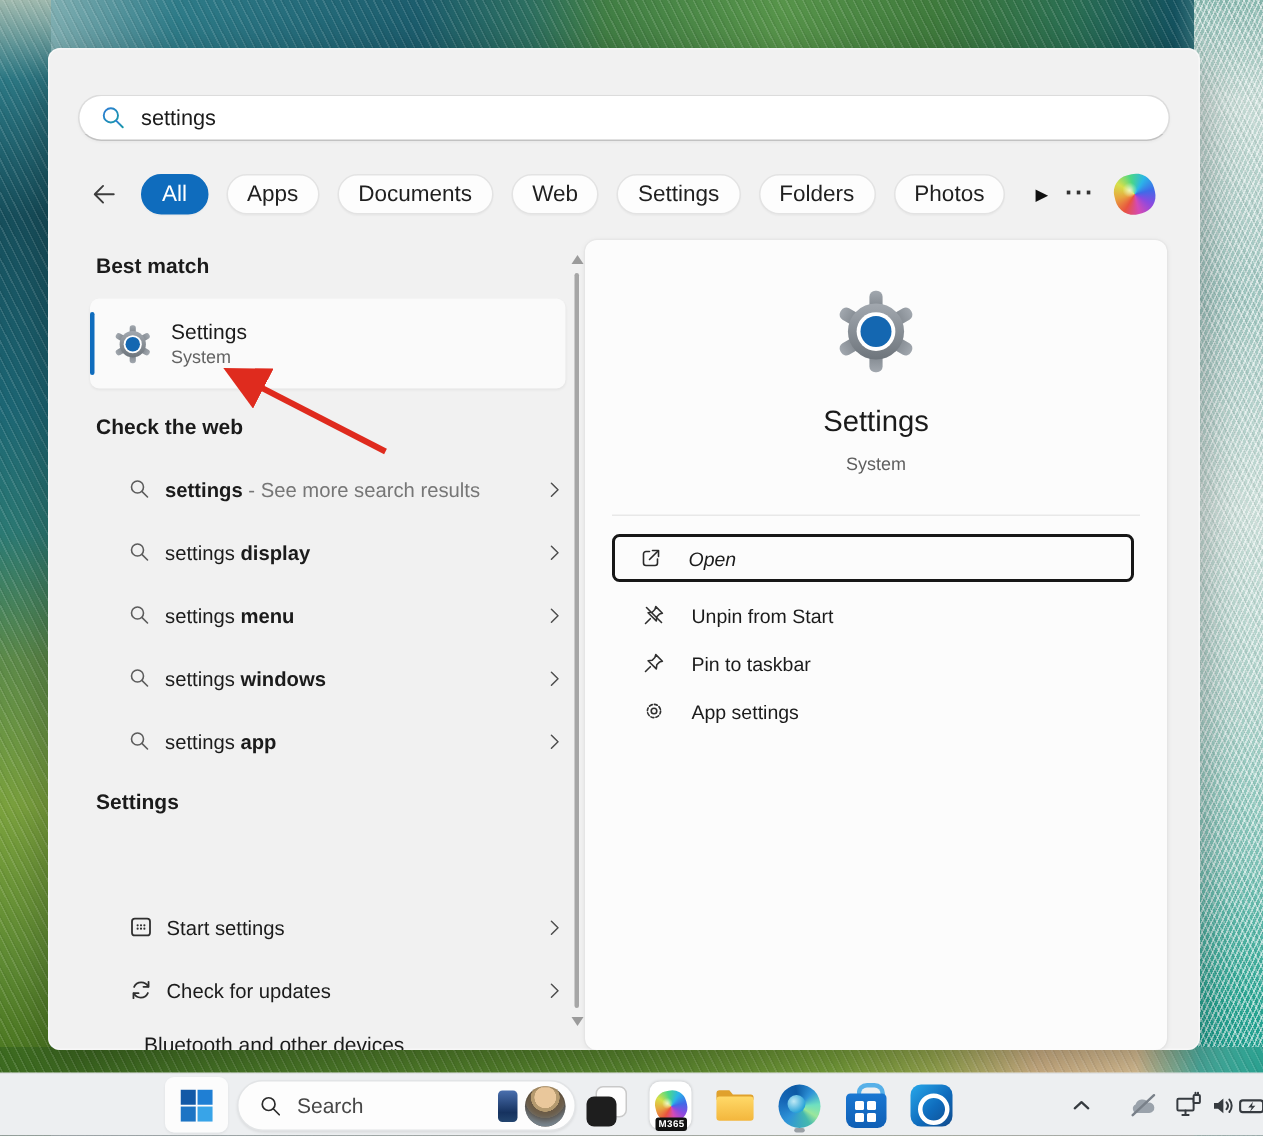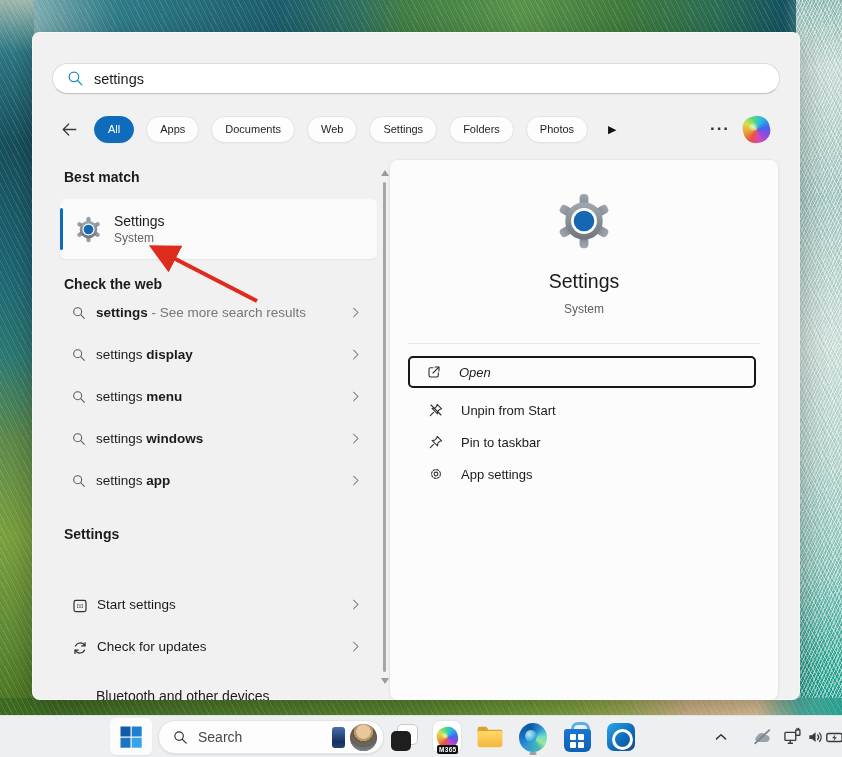--- a/index.html
+++ b/index.html
@@ -31,42 +31,42 @@
   .searchbox{position:absolute;left:20px;top:31px;width:728px;height:31px;background:#fff;
     border:1px solid #dcdcdc;border-bottom-color:#c2c2c2;border-radius:16px;display:flex;align-items:center;
     padding:0 12px 0 13px;box-shadow:0 1px 2px rgba(0,0,0,.04);}
   .searchbox .ic{width:19px;height:19px;}
   .searchbox input{flex:1;border:none;outline:none;background:transparent;font-size:14.5px;color:#1b1b1b;margin-left:9px;padding:0;}
 
   .filters{position:absolute;left:24px;top:83px;height:28px;display:flex;align-items:center;gap:12px;}
   .backbtn{width:26px;height:26px;border:none;background:transparent;display:flex;align-items:center;justify-content:center;padding:0;cursor:pointer;}
   .backbtn .ic{width:19px;height:19px;stroke:#3d3d3d;}
   .chip{height:27px;padding:0 13px;border-radius:14px;border:1px solid #e3e3e3;background:#fdfdfd;
-    font-size:11px;color:#1f1f1f;display:flex;align-items:center;cursor:pointer;box-shadow:0 1px 1px rgba(0,0,0,.03);}
+    font-size:15px;color:#1f1f1f;display:flex;align-items:center;cursor:pointer;box-shadow:0 1px 1px rgba(0,0,0,.03);}
   .chip.sel{background:#0f6cbd;border-color:#0f6cbd;color:#fff;}
   .ovf{font-size:11px;color:#111;margin-left:8px;background:transparent;border:none;padding:0;cursor:pointer;}
   .morebtn{position:absolute;left:673px;top:84px;width:30px;height:26px;border:none;background:transparent;
     font-size:17px;font-weight:bold;letter-spacing:1px;color:#333;cursor:pointer;padding:0;}
   .copilot-blob{width:27px;height:27px;border-radius:42% 46% 44% 46%;transform:rotate(-14deg);position:relative;
     background:conic-gradient(from 225deg,#e8533f,#e8a33f,#d7e04a,#4ad786,#2bb5e8,#3f6ae8,#8a4ae0,#d44ab5,#e8533f);}
   .copilot-blob::after{content:"";position:absolute;left:22%;top:20%;width:36%;height:36%;border-radius:50%;
     background:radial-gradient(circle,rgba(255,255,255,.65),rgba(255,255,255,0) 70%);}
   .copilot-top{position:absolute;left:711px;top:83px;width:28px;height:28px;border:none;background:transparent;padding:0;cursor:pointer;}
 
   .hdr{position:absolute;font-size:14px;font-weight:700;color:#1b1b1b;}
 
   .bm-item{position:absolute;left:28px;top:167px;width:317px;height:60px;background:#fafafa;border-radius:6px;
     display:flex;align-items:center;padding-left:14px;cursor:pointer;box-shadow:0 1px 2px rgba(0,0,0,.06);}
   .accent-bar{position:absolute;left:0;top:9px;width:3px;height:42px;border-radius:2px;background:#0f6cbd;}
   .bm-txt{margin-left:11px;}
   .bm-title{font-size:14px;color:#1b1b1b;}
   .bm-sub{font-size:12px;color:#636363;margin-top:2px;}
   .gear28{width:29px;height:29px;}
 
-  .srow{position:absolute;left:26px;width:317px;height:42px;display:flex;
+  .srow{position:absolute;left:40px;width:317px;height:42px;display:flex;align-items:center;
     padding:0 12px 0 13px;background:transparent;border:none;cursor:pointer;text-align:left;}
   .srow .qic{width:16px;height:16px;stroke:#5c5c5c;flex:none;}
   .srow .stext{font-size:13.5px;color:#1b1b1b;margin-left:9px;white-space:nowrap;}
   .srow .b{font-weight:700;}
   .srow .mut{color:#767676;}
   .srow .chev{width:15px;height:15px;stroke:#4f4f4f;margin-left:auto;flex:none;}
   .srow .licn{width:18px;height:18px;stroke:#2f2f2f;flex:none;}
   .srow .stext2{font-size:13.5px;color:#1b1b1b;margin-left:8px;white-space:nowrap;}
 
   .clipped{position:absolute;left:64px;top:656px;font-size:14px;color:#1b1b1b;white-space:nowrap;}

